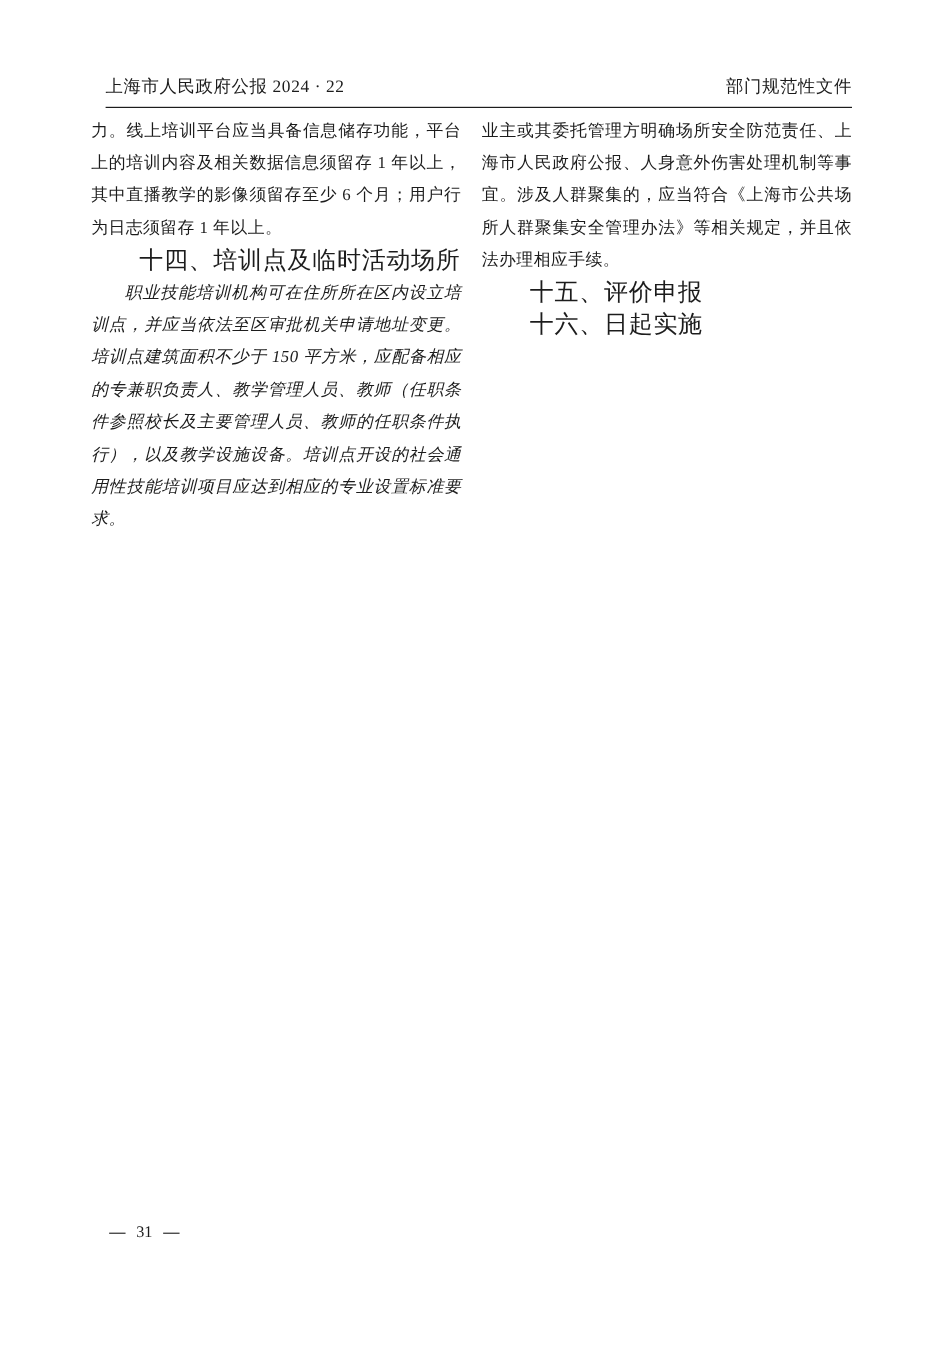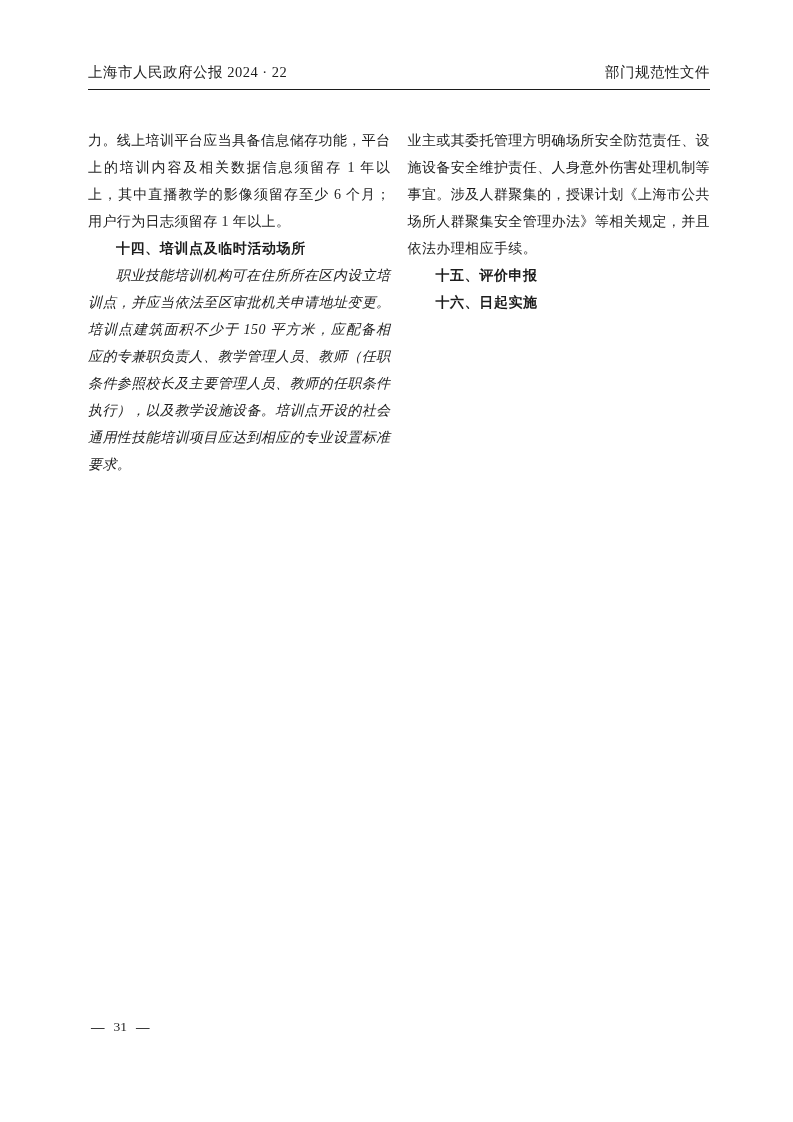--- a/index.html
+++ b/index.html
@@ -30,48 +30,47 @@
   }
   .rule {
     position: absolute;
     left: 88px;
     right: 83px;
     top: 89px;
     border-top: 1.6px solid #1c1c1c;
   }
   .content {
     position: absolute;
-    left: 88px;
+    left: 76px;
     right: 83px;
     top: 96px;
     display: flex;
     gap: 17px;
-    margin-top: 31px;
   }
   .col {
     flex: 1;
     min-width: 0;
     font-size: 14px;
     line-height: 27px;
     text-align: justify;
     text-justify: inter-ideograph;
     letter-spacing: 0.4px;
   }
   .para {
     margin: 0;
   }
   .para.indent {
     text-indent: 2em;
     font-style: italic;
   }
   .heading {
     margin: 0;
-    font-size: 14px;
+    font-size: 20px;
     line-height: 27px;
-    font-weight: bold;
+    font-weight: normal;
     font-family: "Liberation Sans", "DejaVu Sans", sans-serif;
     text-indent: 2em;
     letter-spacing: 0.6px;
   }
   .footer {
     position: absolute;
     left: 91px;
     top: 1019px;
     display: flex;
     align-items: baseline;
@@ -97,21 +96,21 @@
 
   <main class="content">
 
     <section class="col">
       <p class="para">力。线上培训平台应当具备信息储存功能，平台上的培训内容及相关数据信息须留存 1 年以上，其中直播教学的影像须留存至少 6 个月；用户行为日志须留存 1 年以上。</p>
       <h3 class="heading">十四、培训点及临时活动场所</h3>
       <p class="para indent">职业技能培训机构可在住所所在区内设立培训点，并应当依法至区审批机关申请地址变更。培训点建筑面积不少于 150 平方米，应配备相应的专兼职负责人、教学管理人员、教师（任职条件参照校长及主要管理人员、教师的任职条件执行），以及教学设施设备。培训点开设的社会通用性技能培训项目应达到相应的专业设置标准要求。</p>
     </section>
 
     <section class="col">
-      <p class="para">业主或其委托管理方明确场所安全防范责任、设施设备安全维护责任、人身意外伤害处理机制等事宜。涉及人群聚集的，授课计划《上海市公共场所人群聚集安全管理办法》等相关规定，并且依法办理相应手续。</p>
+      <p class="para">业主或其委托管理方明确场所安全防范责任、上海市人民政府公报、人身意外伤害处理机制等事宜。涉及人群聚集的，应当符合《上海市公共场所人群聚集安全管理办法》等相关规定，并且依法办理相应手续。</p>
       <h3 class="heading">十五、评价申报</h3>
       <h3 class="heading">十六、日起实施</h3>
     </section>
 
   </main>
 
   <footer class="footer">
     <span class="dash">—</span>
     <span>31</span>
     <span class="dash">—</span>

